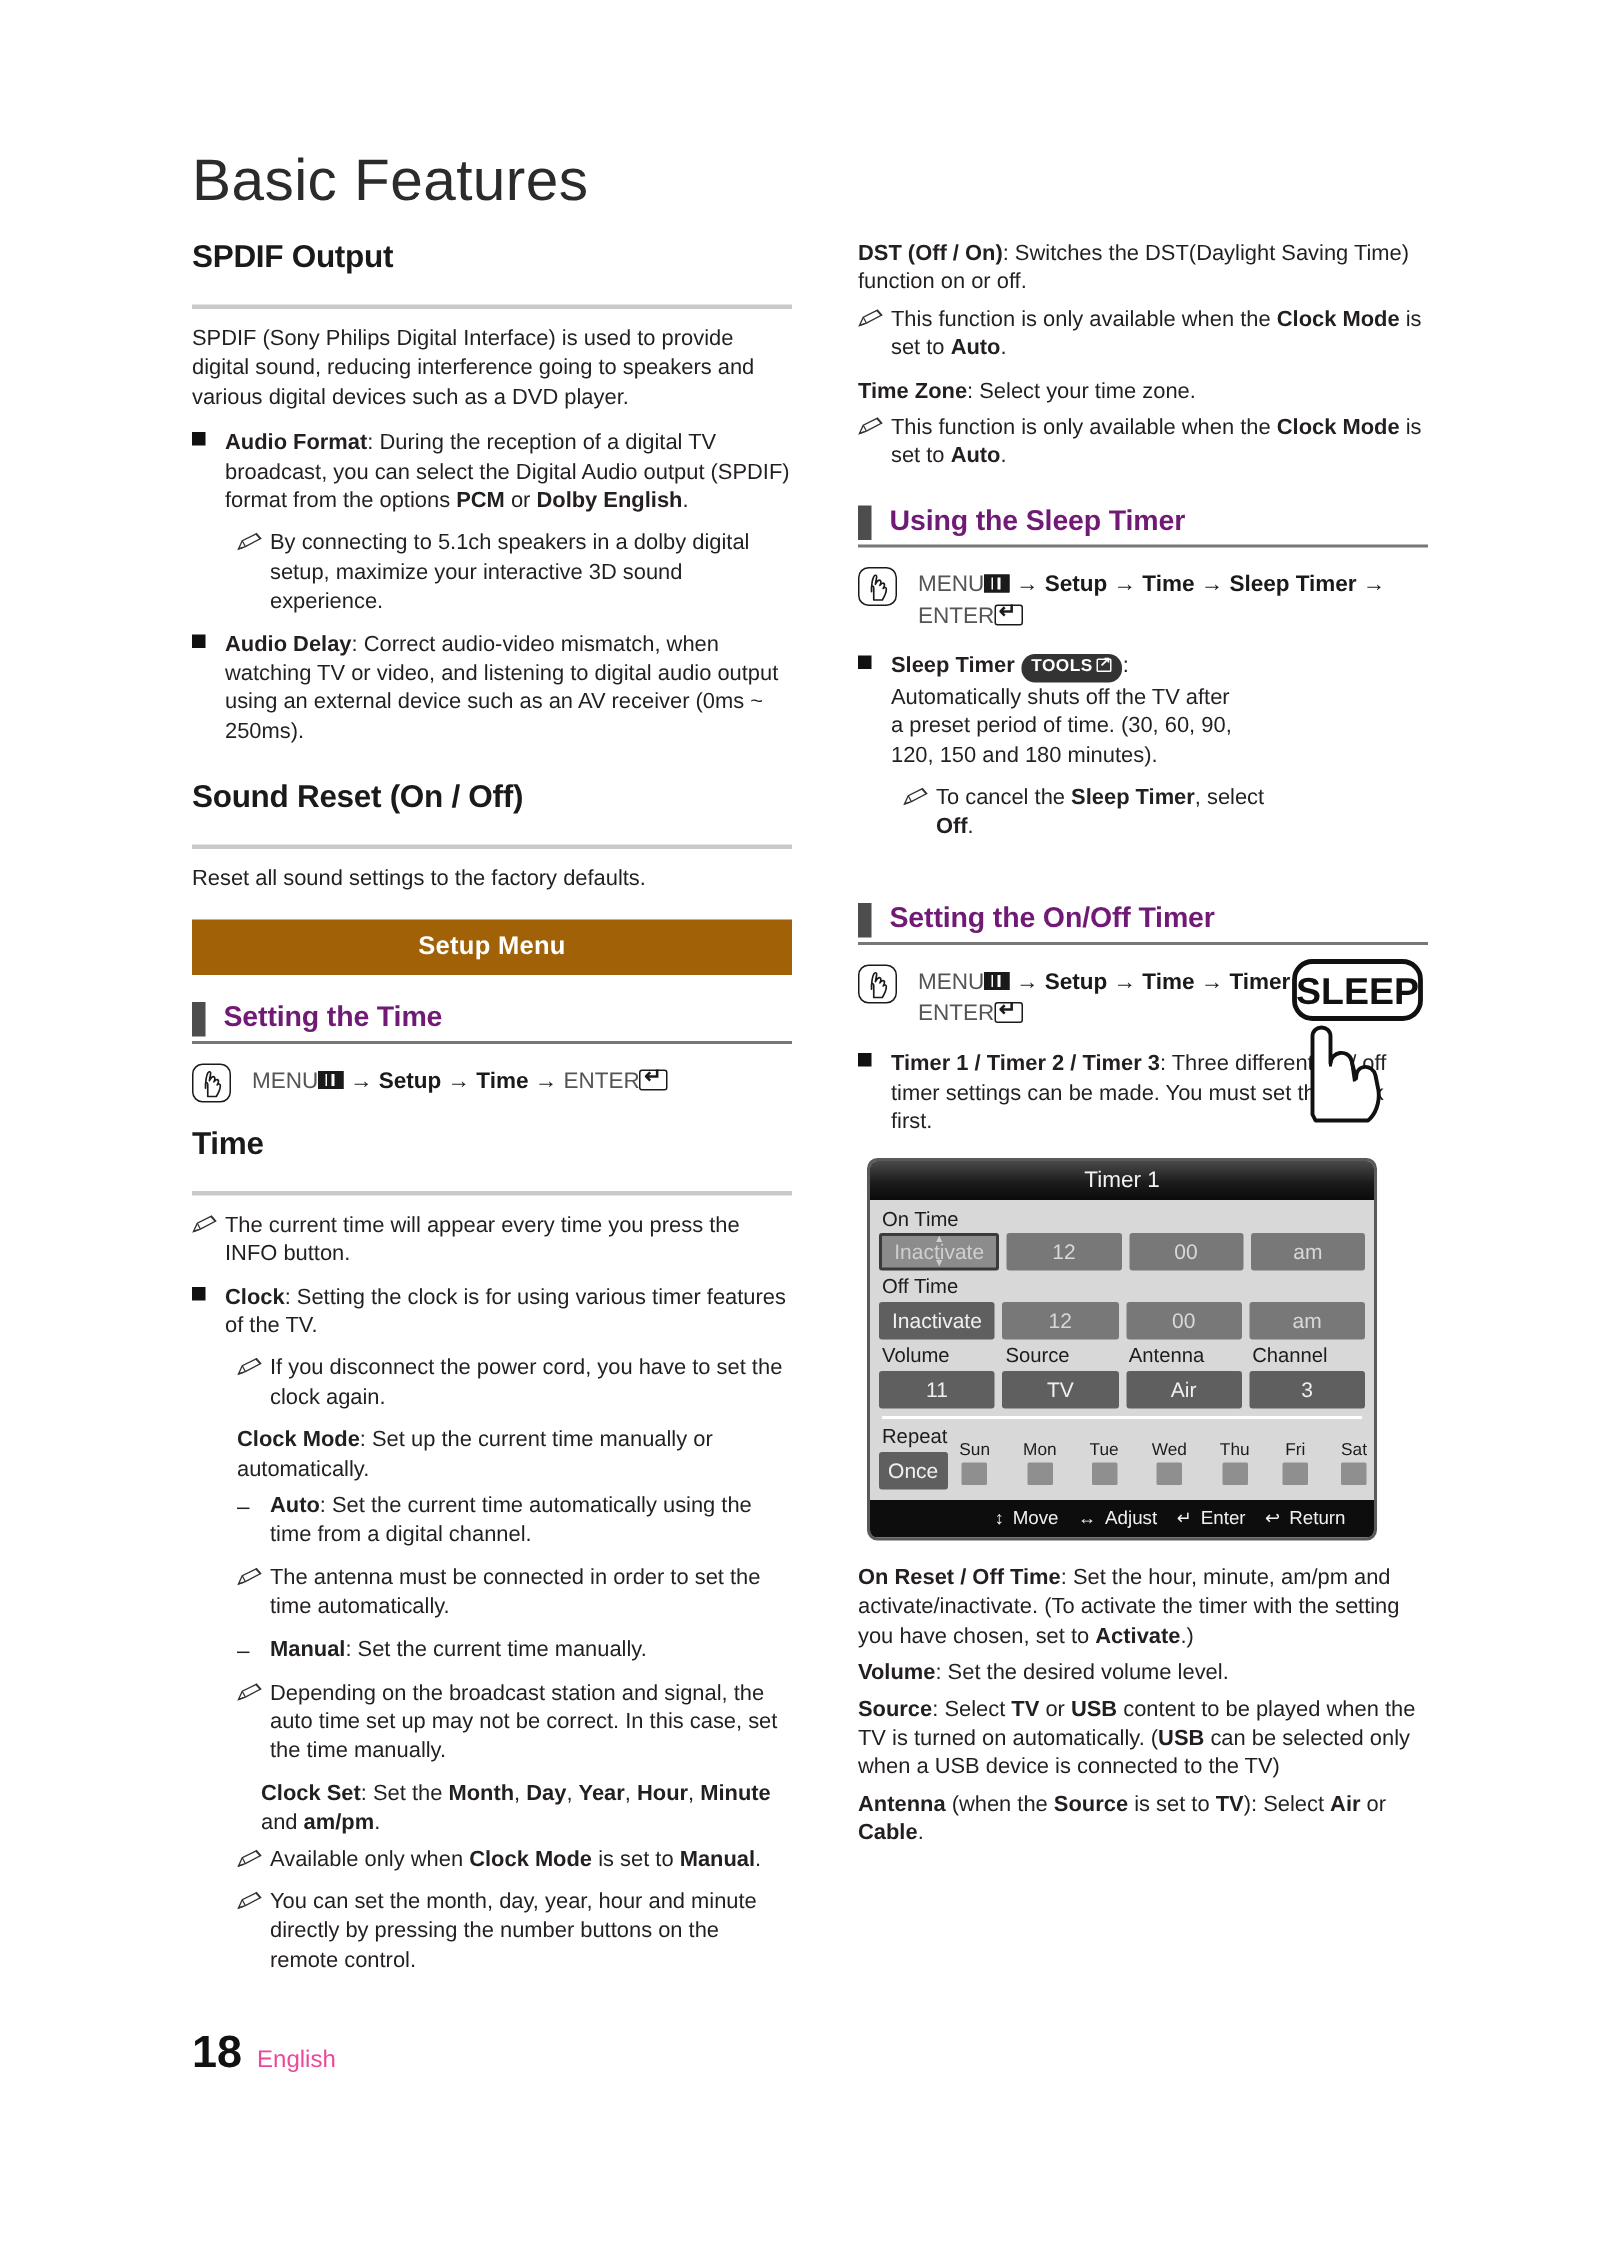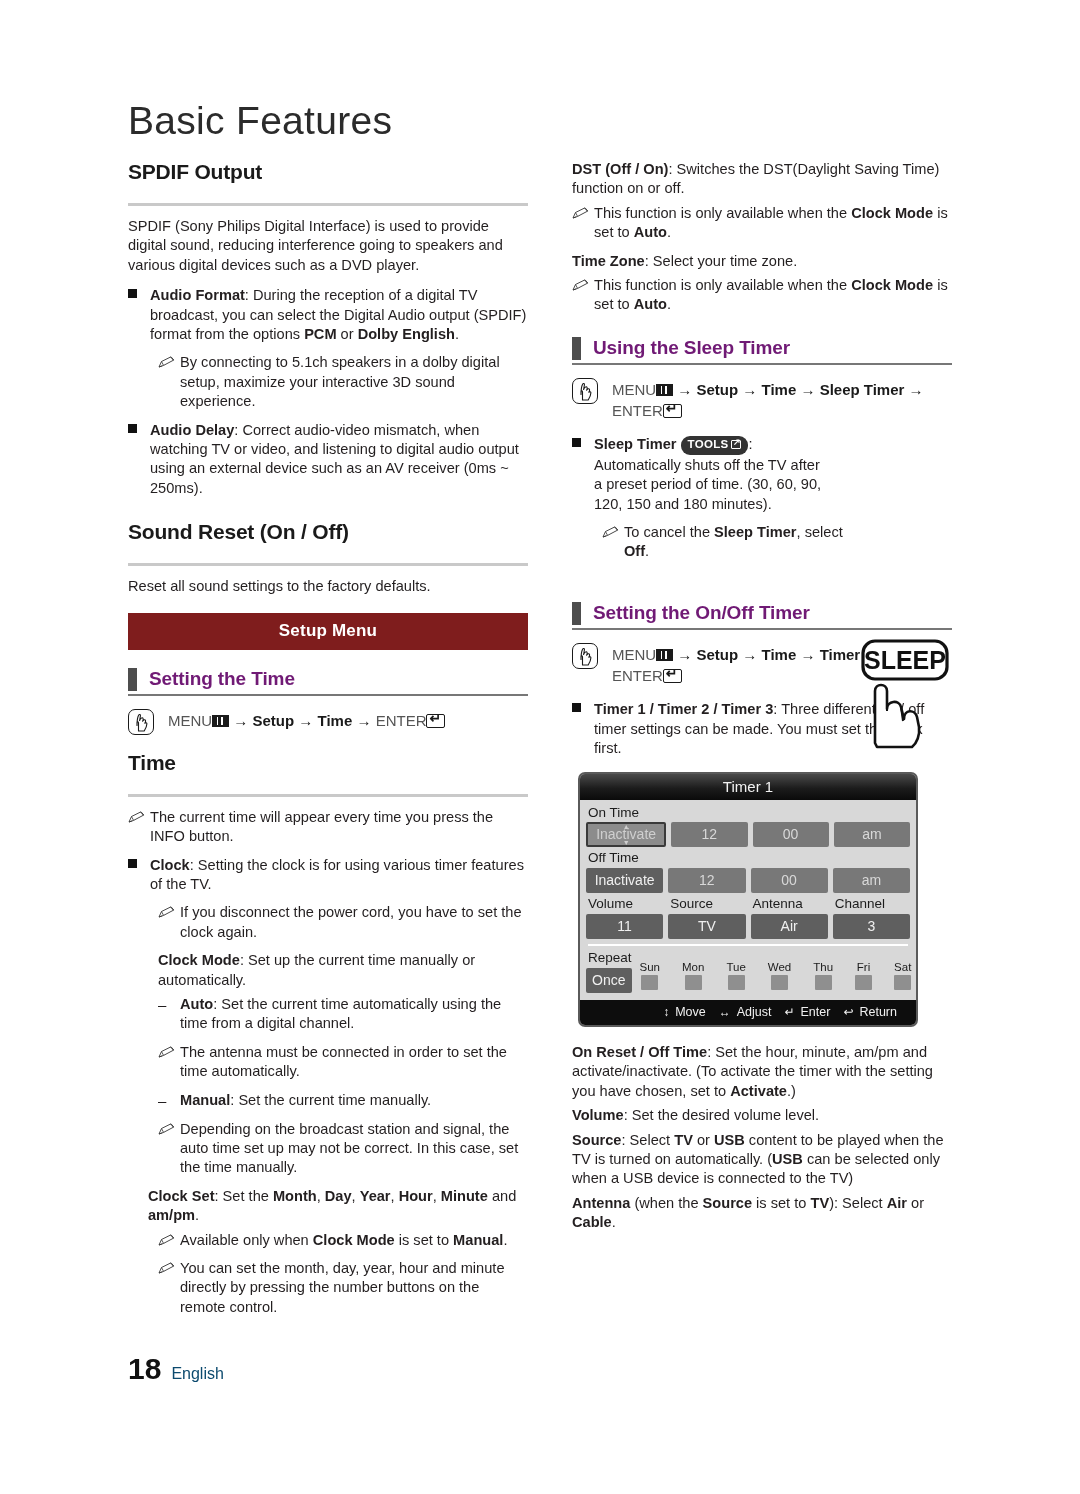--- a/index.html
+++ b/index.html
@@ -129,21 +129,21 @@
   .pencil {
     display: inline-block;
     width: 17px; height: 12px;
     position: relative;
     top: 1px;
   }
   .pencil svg { display: block; }
 
   
   .banner {
-    background: #7f1d1d;
+    background: #a16207;
     color: #ffffff;
     font-size: 17px;
     font-weight: bold;
     text-align: center;
     padding: 8px 0 9px 0;
     margin: 16px 0 18px 0;
     letter-spacing: 0.2px;
   }
 
   
@@ -384,21 +384,21 @@
     align-items: baseline;
     gap: 10px;
   }
   .footer .pg {
     font-size: 30px;
     font-weight: bold;
     color: #111;
   }
   .footer .lang {
     font-size: 16px;
-    color: #0c4a6e;
+    color: #ec4899;
   }
 </style>
 </head>
 <body>
 
 <div class="page">
 
   <div class="page-title">Basic Features</div>
 
   <div class="col-left">
@@ -526,21 +526,21 @@
         <span class="pencil"><svg width="17" height="12" viewBox="0 0 17 12">
               <path d="M1 11 L3.5 5.5 L13 0.8 L15.8 4 L5.6 9.4 Z" fill="none" stroke="#333" stroke-width="0.9"></path>
               <path d="M3.5 5.5 L5.6 9.4" stroke="#333" stroke-width="0.8"></path>
               <path d="M1 11 L4.2 9.9" stroke="#333" stroke-width="0.8"></path>
               <path d="M12.6 1.1 L15.4 4.3" stroke="#333" stroke-width="0.8"></path>
             </svg></span>
       </span>
       <span class="txt">Depending on the broadcast station and signal, the auto time set up may not be correct. In this case, set the time manually.</span>
     </div>
 
-    <p class="body tight" style="margin-left:20px;">
+    <p class="body tight" style="margin-left:46px;">
       <b>Clock Set</b><span>: Set the </span><b>Month</b>, <b>Day</b>, <b>Year</b>, <b>Hour</b>, <b>Minute</b><span> and </span><b>am/pm</b><span>.</span>
     </p>
 
     <div class="item lvl3">
       <span class="marker">
         <span class="pencil"><svg width="17" height="12" viewBox="0 0 17 12">
               <path d="M1 11 L3.5 5.5 L13 0.8 L15.8 4 L5.6 9.4 Z" fill="none" stroke="#333" stroke-width="0.9"></path>
               <path d="M3.5 5.5 L5.6 9.4" stroke="#333" stroke-width="0.8"></path>
               <path d="M1 11 L4.2 9.9" stroke="#333" stroke-width="0.8"></path>
               <path d="M12.6 1.1 L15.4 4.3" stroke="#333" stroke-width="0.8"></path>

